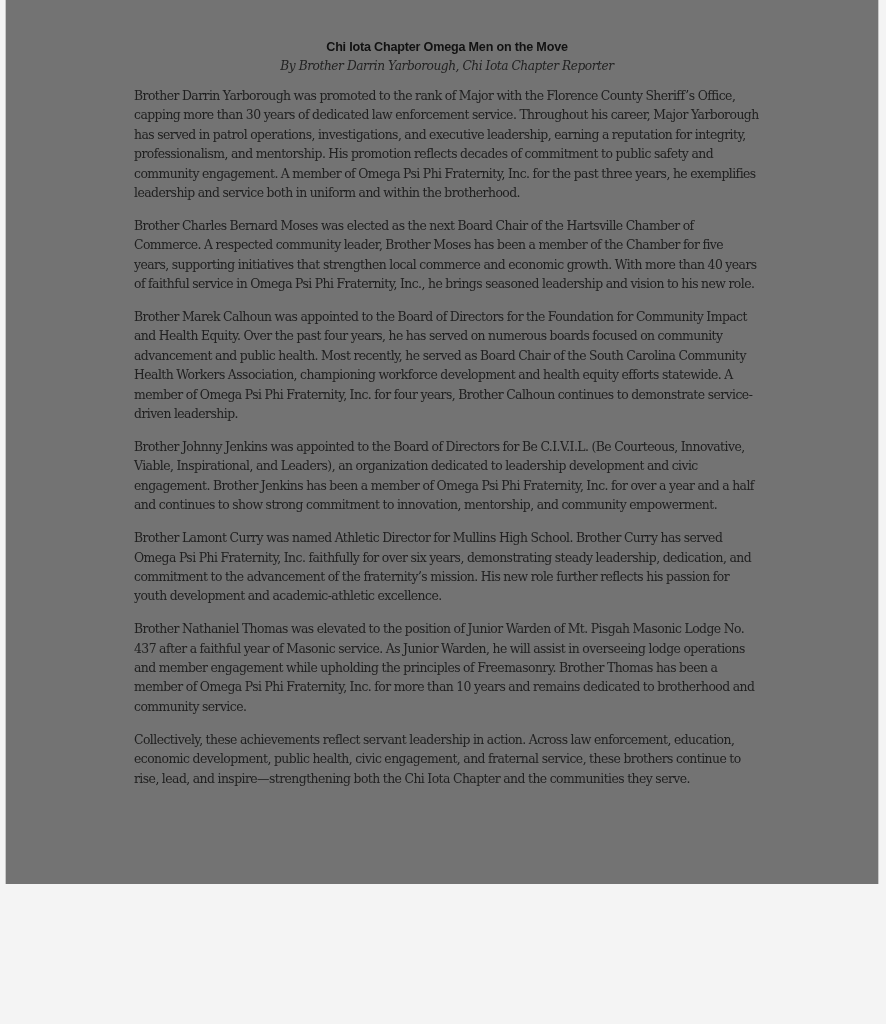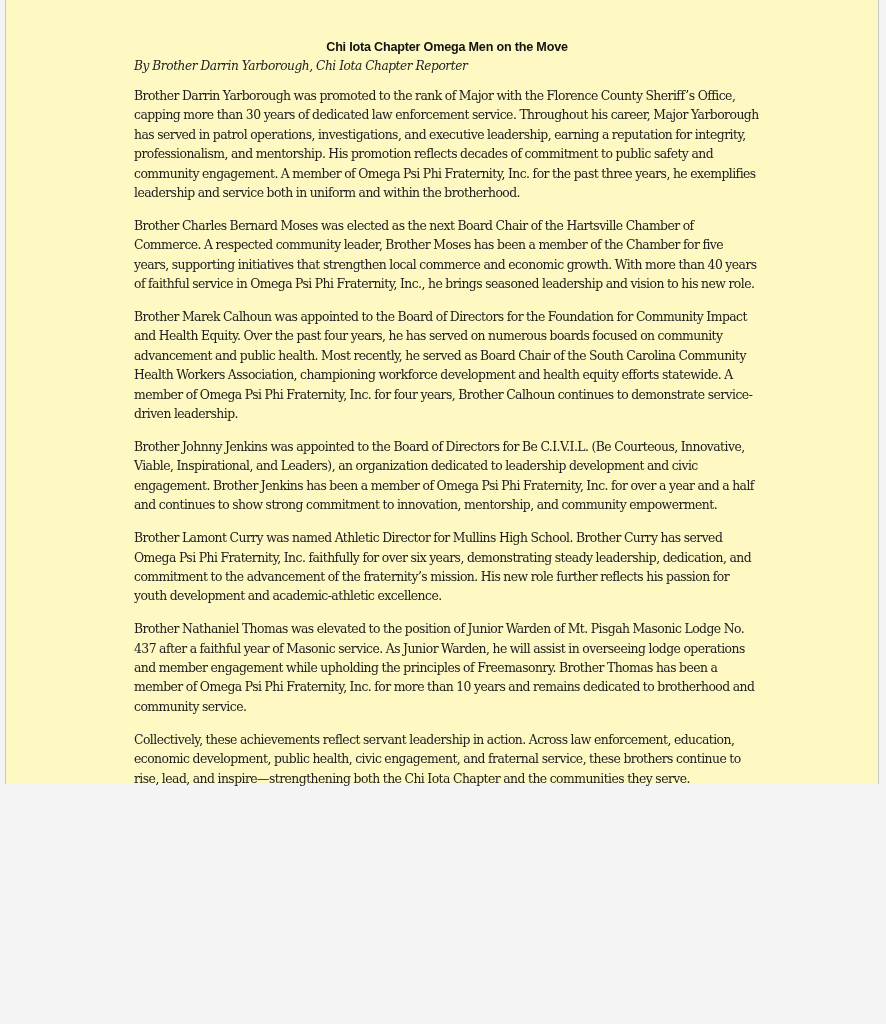--- a/index.html
+++ b/index.html
@@ -11,22 +11,22 @@
       width: 886px;
       height: 1024px;
       overflow: hidden;
       position: relative;
     }
     .page {
       position: absolute;
       left: 5px;
       top: 0;
       width: 874px;
-      height: 784px;
-      background: #fef9c3;
+      height: 884px;
+      background: #737373;
       border-left: 1px solid #c8c8c8;
       border-right: 1px solid #c8c8c8;
       box-sizing: border-box;
     }
     .content {
       position: absolute;
       left: 128px;
       top: 38px;
       width: 626px;
       color: #1f1f1f;
@@ -35,20 +35,21 @@
       text-align: center;
       font-family: "Liberation Sans", "DejaVu Sans", sans-serif;
       font-weight: bold;
       font-size: 12.6px;
       letter-spacing: -0.2px;
       line-height: 19px;
       margin: 0;
       color: #111;
     }
     .byline {
+      text-align: center;
       font-family: "DejaVu Serif", "Liberation Serif", serif;
       font-style: italic;
       font-size: 12.2px;
       letter-spacing: -0.45px;
       line-height: 19px;
       margin: 0 0 10px 0;
       color: #222;
     }
     .para {
       font-family: "DejaVu Serif", "Liberation Serif", serif;

